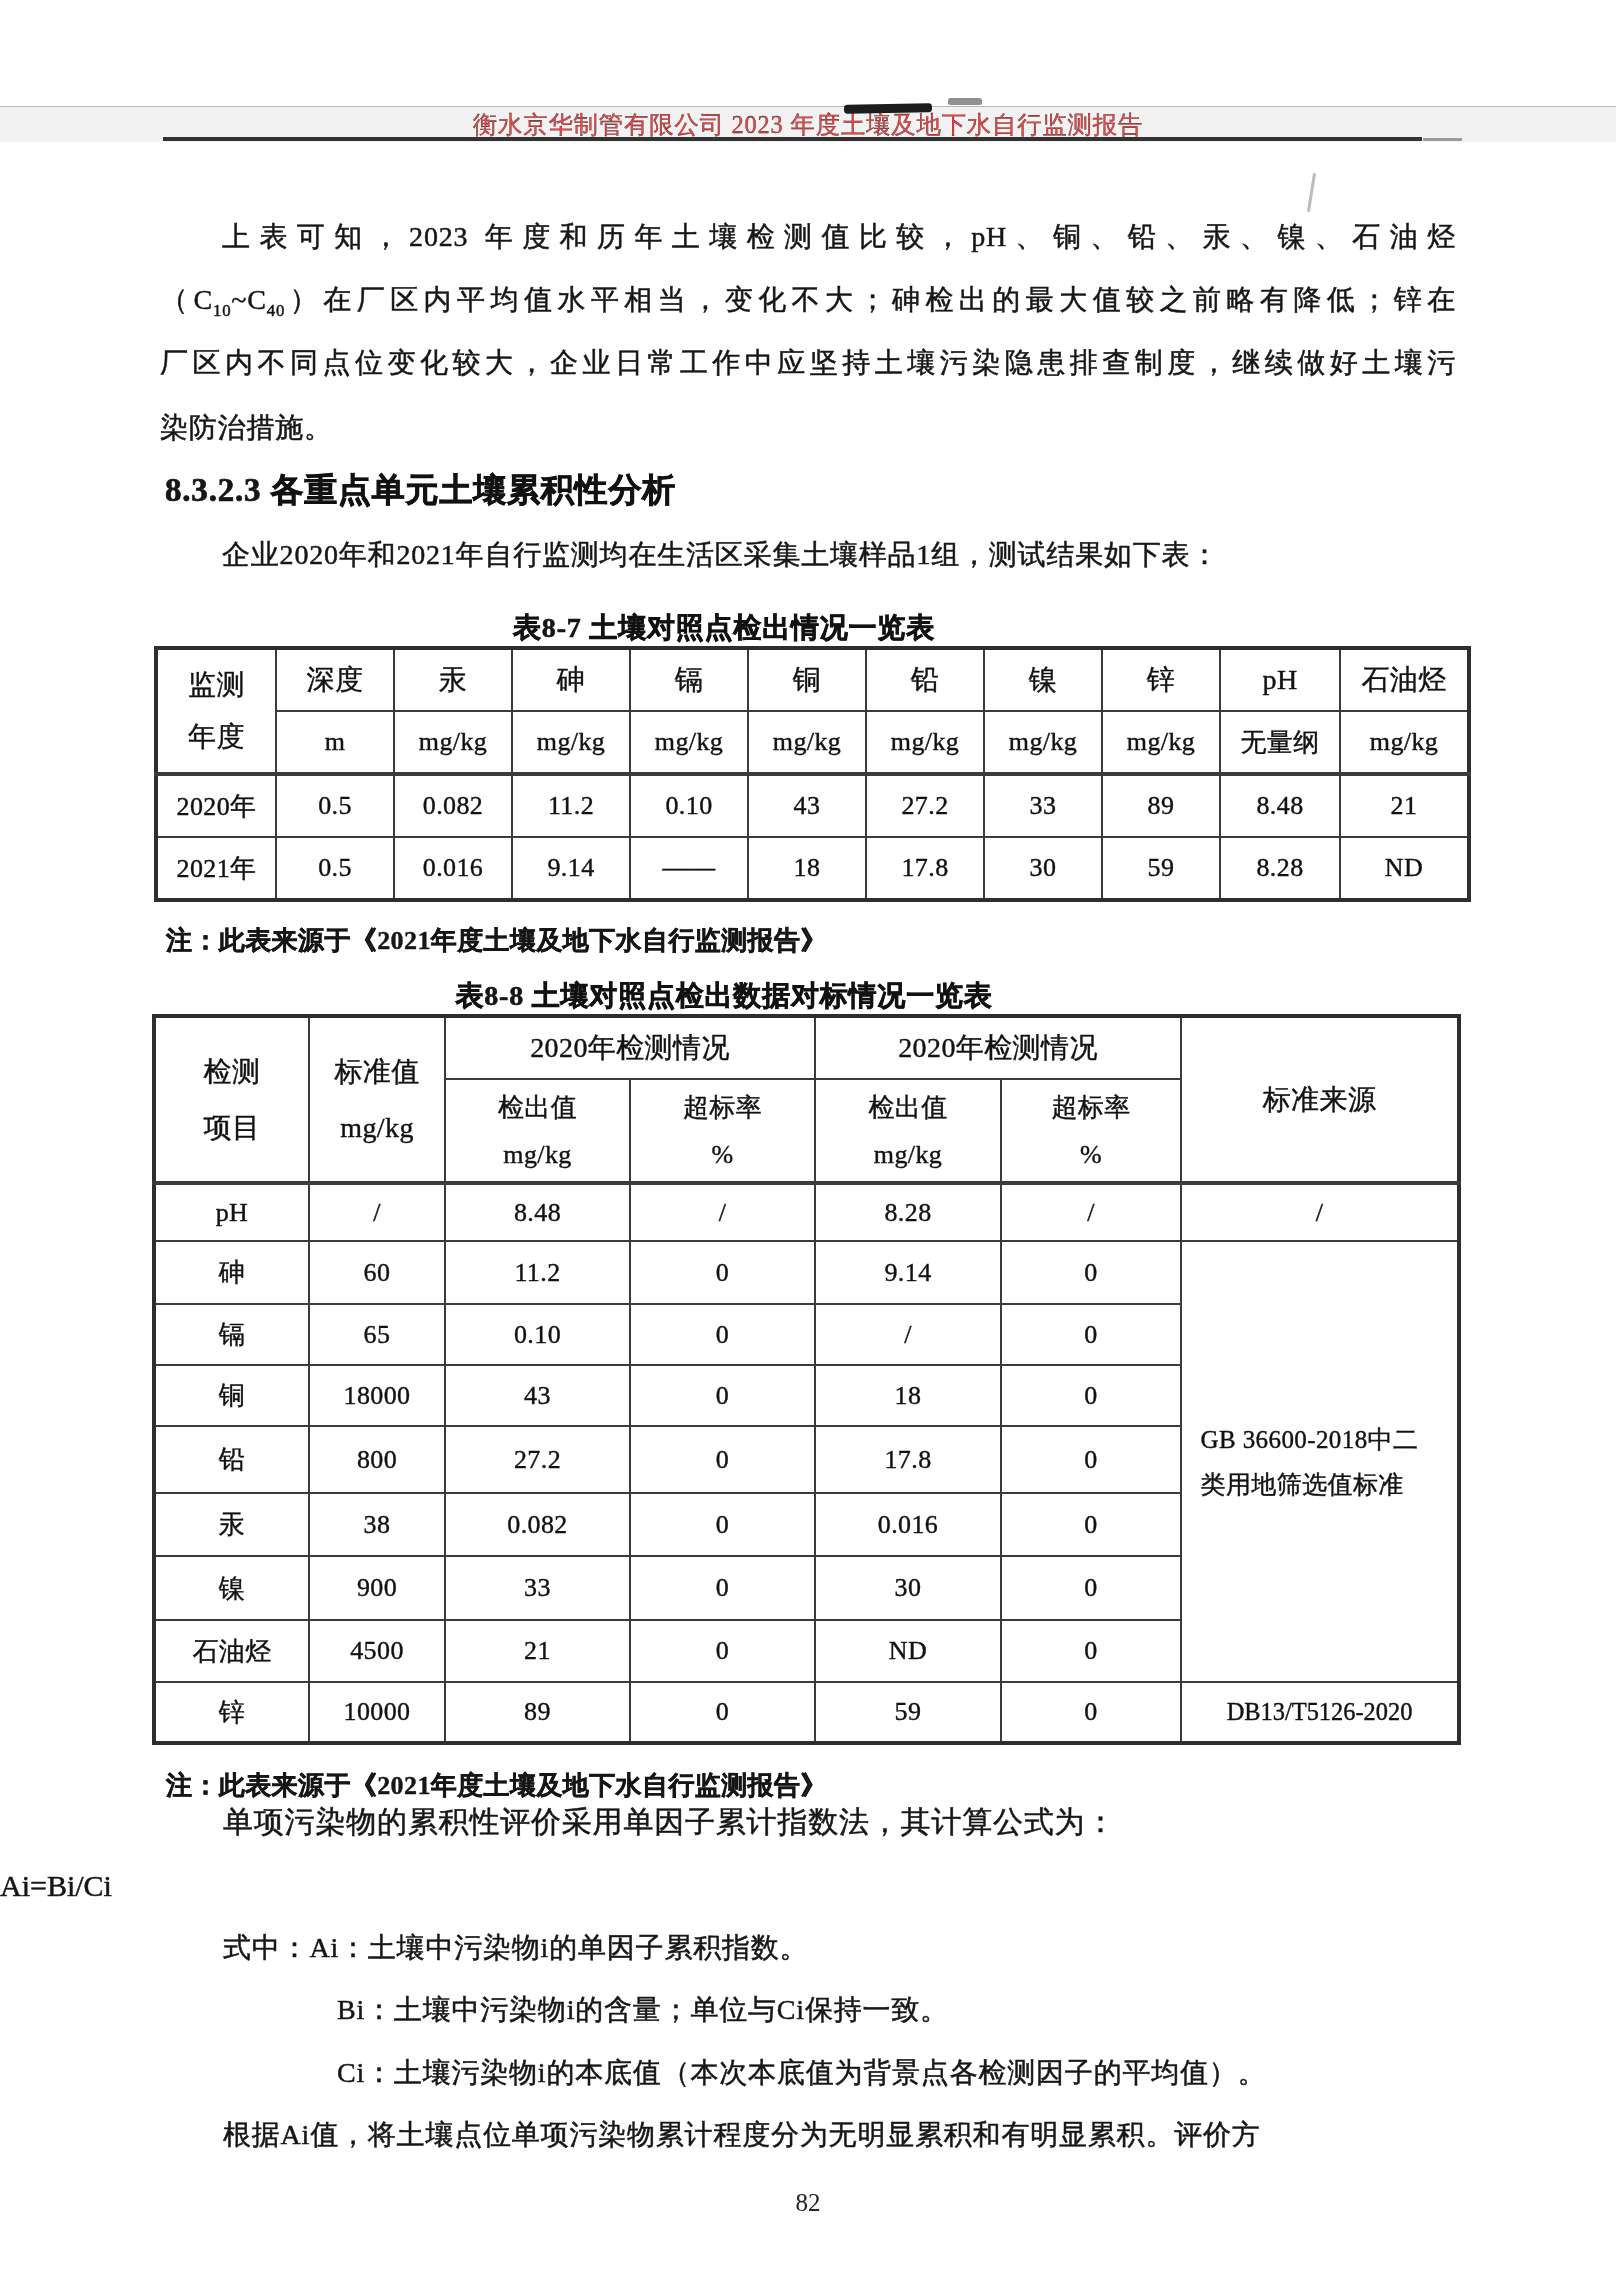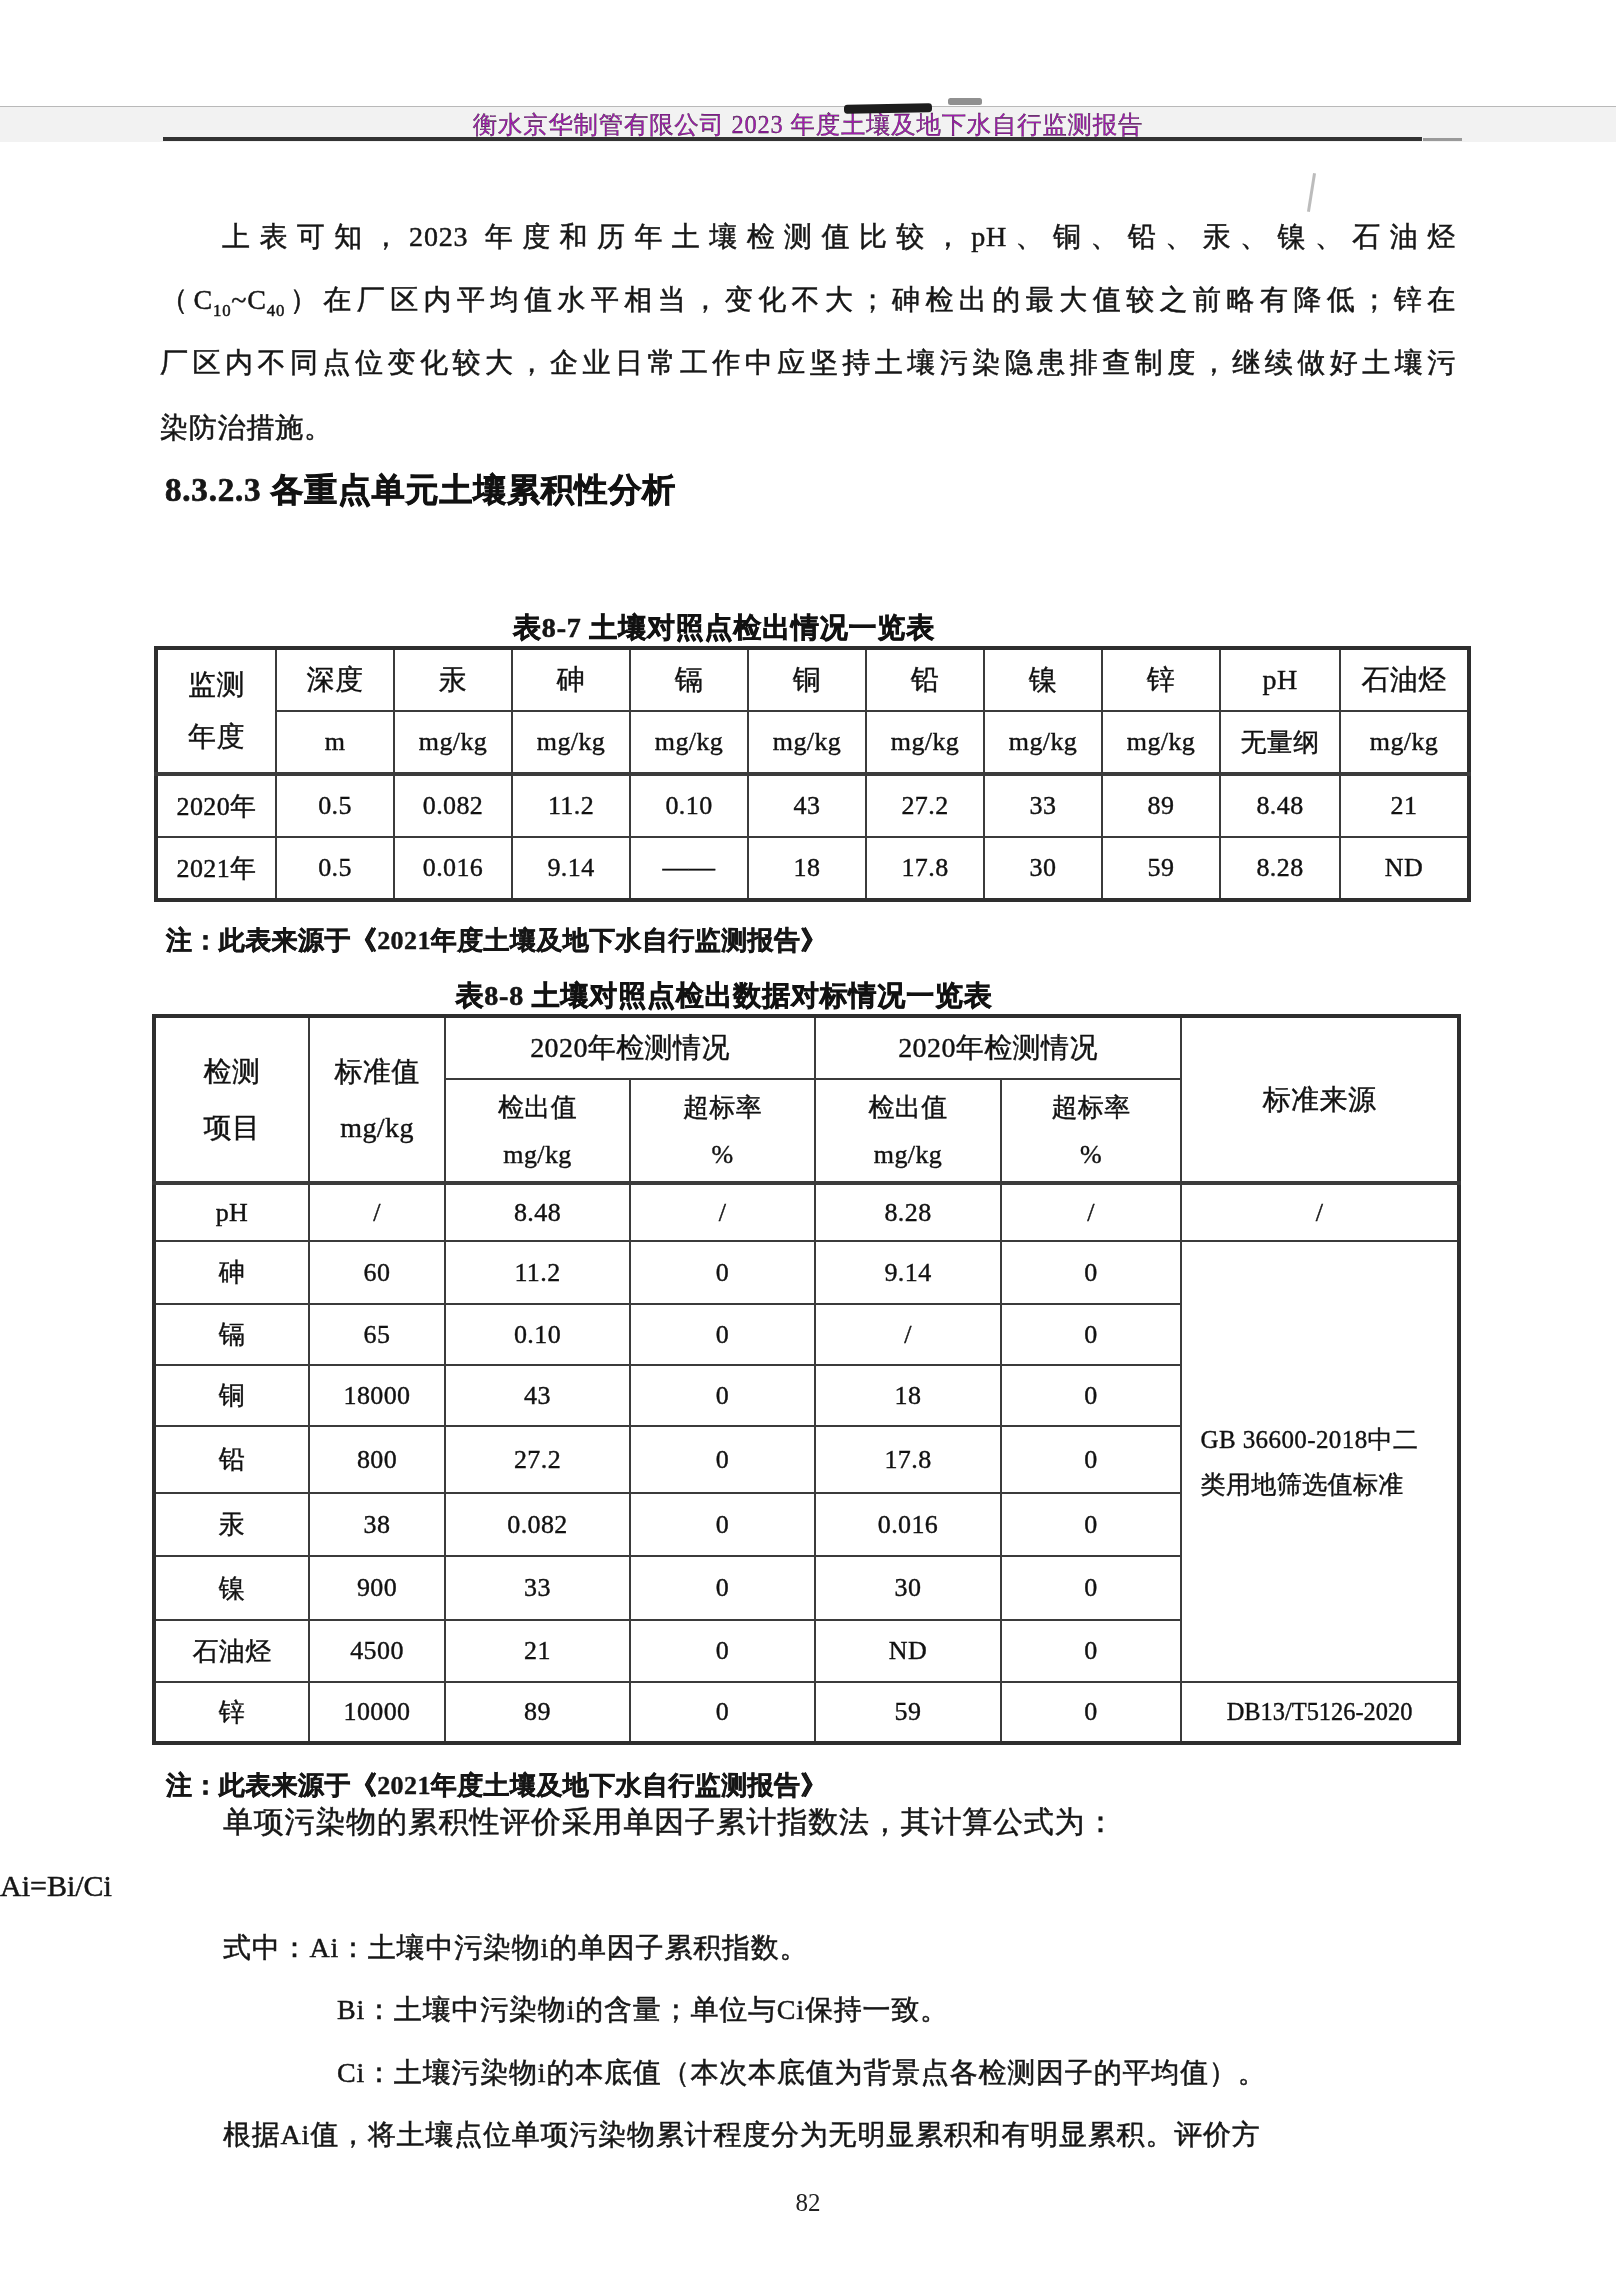--- a/index.html
+++ b/index.html
@@ -12,21 +12,21 @@
     overflow:hidden;
   }
   
   .hdr-band{
     position:absolute;left:0;top:106px;width:1616px;height:35px;
     background:#f2f2f2;border-top:1.7px solid #b9b9b9;
   }
   .hdr-title{
     position:absolute;left:0;top:108px;width:1616px;height:34px;
     line-height:34px;text-align:center;
-    font-size:24.4px;letter-spacing:0.8px;color:#a21caf;
+    font-size:24.4px;letter-spacing:0.8px;color:#ef4444;
     -webkit-text-stroke:0.3px #1c1c1c;
   }
   .hdr-underline{position:absolute;left:163px;top:137px;width:1259px;height:4.2px;background:#333;}
   .hdr-underline-tail{position:absolute;left:1423px;top:138px;width:39px;height:2.5px;background:#9a9a9a;}
   .smudge1{position:absolute;left:844px;top:104px;width:88px;height:9.3px;background:#1d1d1d;border-radius:3.4px;transform:rotate(-1deg);}
   .smudge2{position:absolute;left:948px;top:98px;width:34px;height:6.7px;background:#6b6b6b;border-radius:2.5px;opacity:.75;}
   .artifact-stroke{position:absolute;left:1310px;top:173px;width:2.5px;height:39px;background:#8f8f8f;transform:rotate(9deg);opacity:.6;}
 
   
   .body-line{
@@ -97,20 +97,21 @@
   <div class="hdr-underline-tail"></div>
   <div class="artifact-stroke"></div>
 
   <div class="body-line just indent" style="top:217px;">上表可知，2023 年度和历年土壤检测值比较，pH、铜、铅、汞、镍、石油烃</div>
   <div class="body-line just" style="top:280px;"><span>（C</span><sub>10</sub><span>~C</span><sub>40</sub><span>）在厂区内平均值水平相当，变化不大；砷检出的最大值较之前略有降低；锌在</span></div>
   <div class="body-line just" style="top:343px;">厂区内不同点位变化较大，企业日常工作中应坚持土壤污染隐患排查制度，继续做好土壤污</div>
   <div class="body-line" style="top:408px;">染防治措施。</div>
 
   <div class="heading">8.3.2.3 各重点单元土壤累积性分析</div>
 
+  <div class="body-line indent" style="top:535px;">企业2020年和2021年自行监测均在生活区采集土壤样品1组，测试结果如下表：</div>
 
   <div class="tbl-title" style="top:609px;">表8-7 土壤对照点检出情况一览表</div>
 
   <table class="t-outer" style="left:154px;top:646px;width:1312px;">
     <colgroup>
       <col style="width:120px">
         <col style="width:118px">
         <col style="width:118px">
         <col style="width:118px">
       <col style="width:118px">

